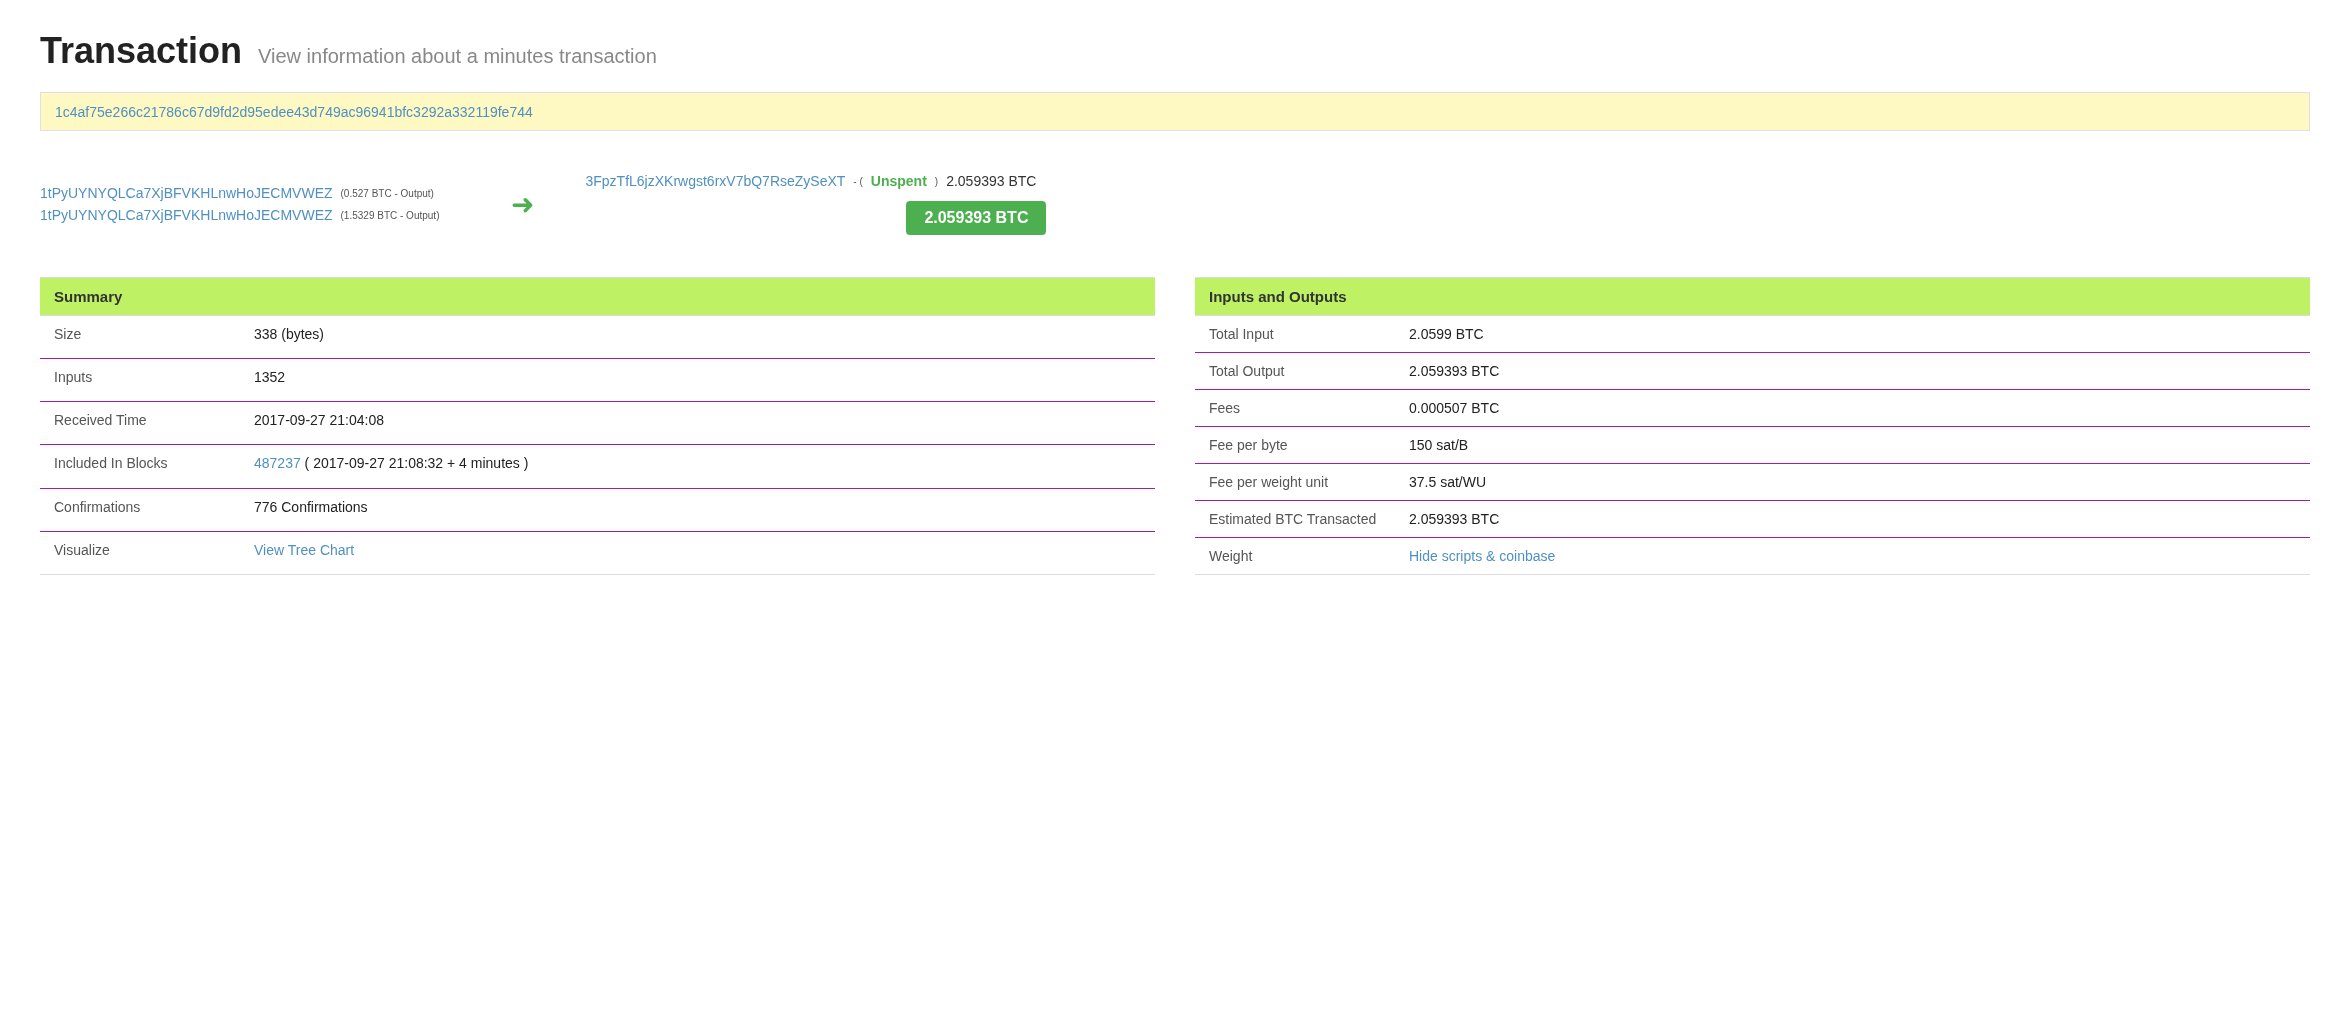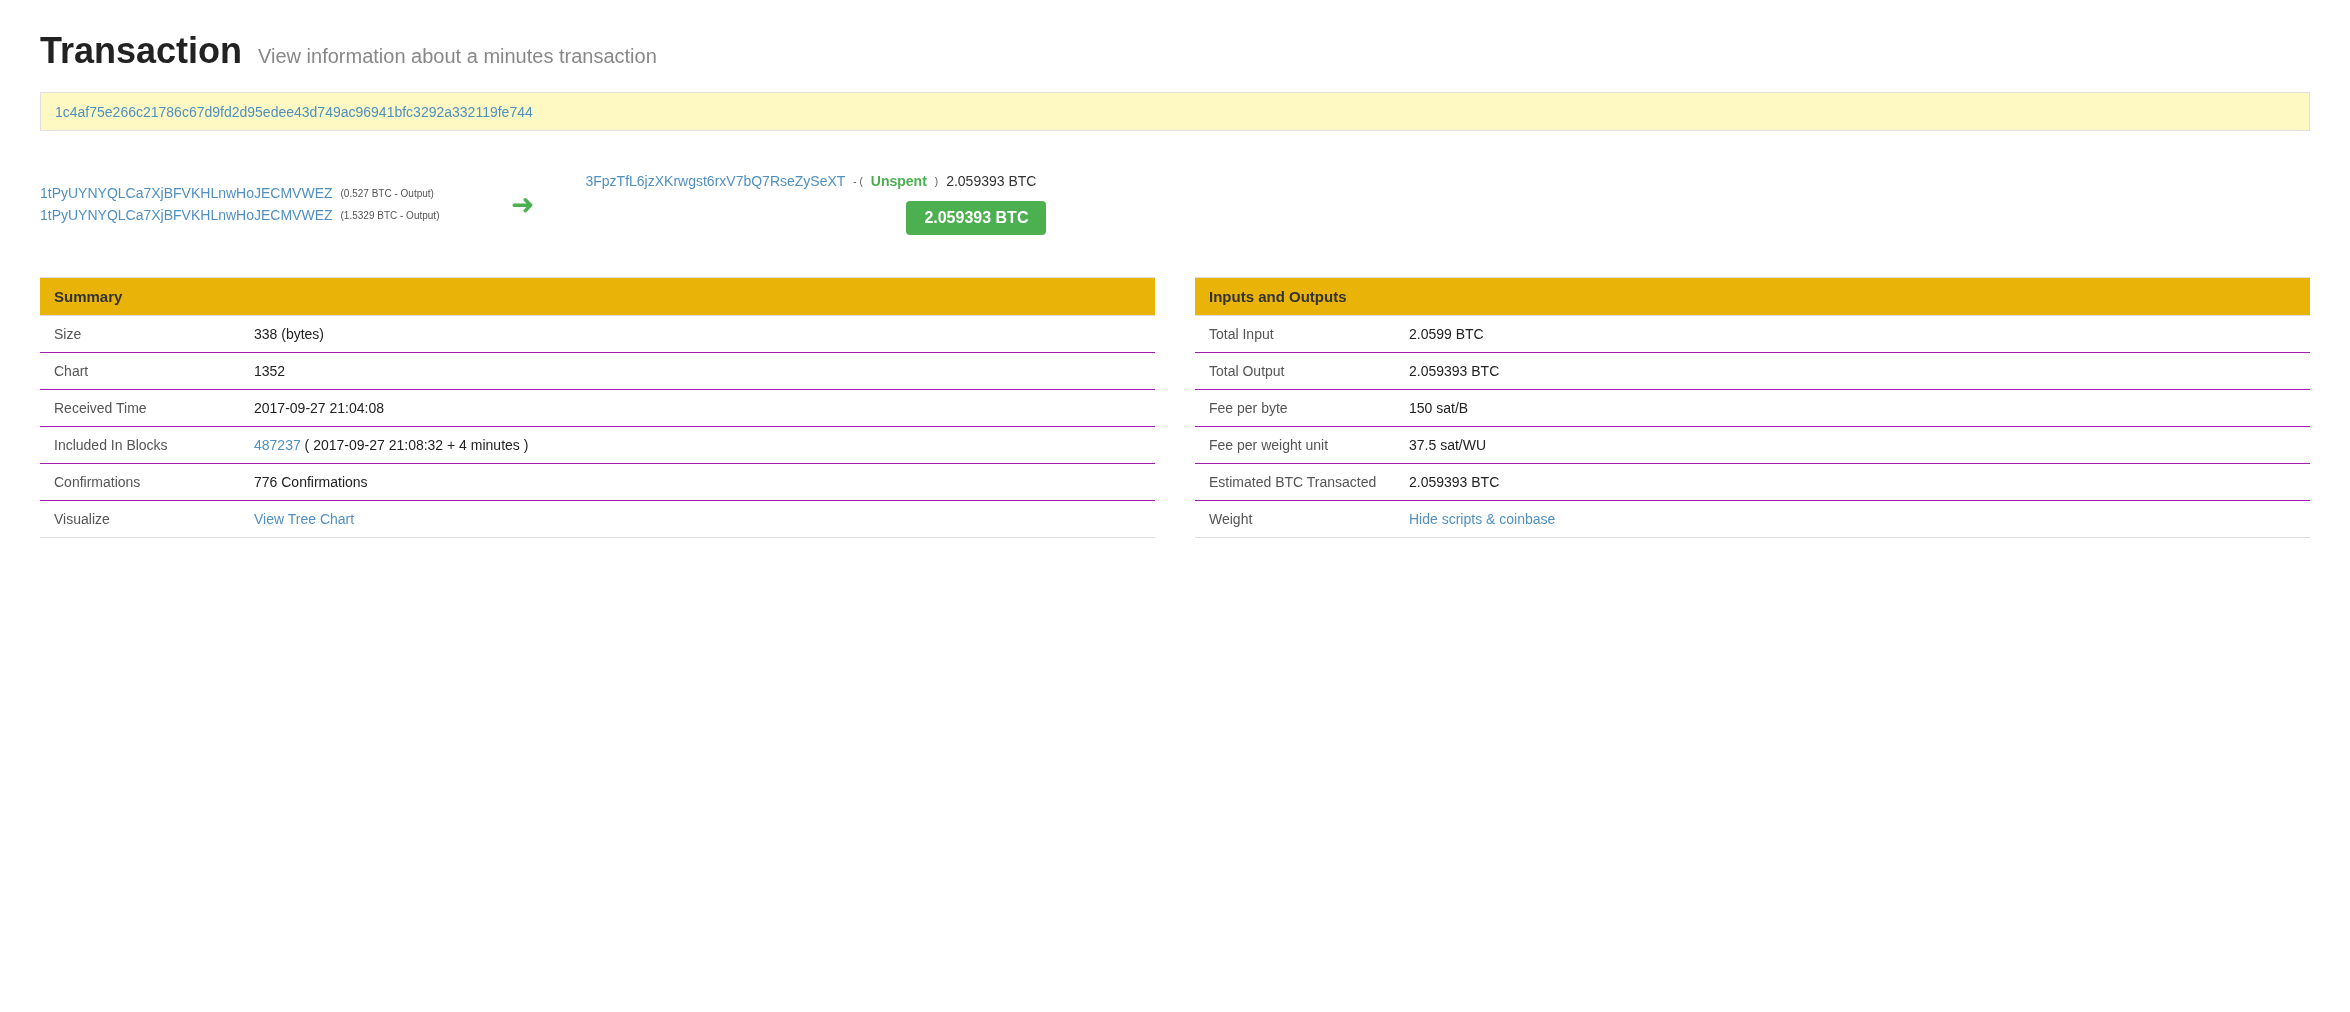--- a/index.html
+++ b/index.html
@@ -121,21 +121,21 @@
     .info-table {
       flex: 1;
       border-collapse: collapse;
       font-size: 14px;
     }
     .info-table thead tr th {
       text-align: left;
       font-weight: 700;
       font-size: 15px;
       padding: 10px 14px;
-      background: #eab308;
+      background: #bef264;
       border-top: 1px solid #ddd;
       border-bottom: 1px solid #ddd;
     }
     .info-table tbody tr {
       border-bottom: 1px solid #a21caf;
     }
     .info-table tbody tr:last-child {
       border-bottom: 1px solid #ddd;
     }
     .info-table tbody td {
@@ -201,21 +201,21 @@
       <tr>
         <th colspan="2">Summary</th>
       </tr>
     </thead>
     <tbody id="summary-tbody">
     <tr>
     <td>Size</td>
     <td><span>338 (bytes)</span></td>
   </tr>
         <tr>
-    <td>Chart</td>
+    <td>Inputs</td>
     <td><span>1352</span></td>
   </tr>
         <tr>
     <td>Received Time</td>
     <td><span>2017-09-27 21:04:08</span></td>
   </tr>
         <tr>
     <td>Included In Blocks</td>
     <td><a class="link-blue" href="#">487237</a><span> ( 2017-09-27 21:08:32 + 4 minutes )</span></td>
   </tr>
@@ -239,20 +239,24 @@
     <tbody id="io-tbody">
     <tr>
     <td>Total Input</td>
     <td><span>2.0599 BTC</span></td>
   </tr>
         <tr>
     <td>Total Output</td>
     <td><span>2.059393 BTC</span></td>
   </tr>
         <tr>
+    <td>Fees</td>
+    <td><span>0.000507 BTC</span></td>
+  </tr>
+        <tr>
     <td>Fee per byte</td>
     <td><span>150 sat/B</span></td>
   </tr>
         <tr>
     <td>Fee per weight unit</td>
     <td><span>37.5 sat/WU</span></td>
   </tr>
         <tr>
     <td>Estimated BTC Transacted</td>
     <td><span>2.059393 BTC</span></td>

